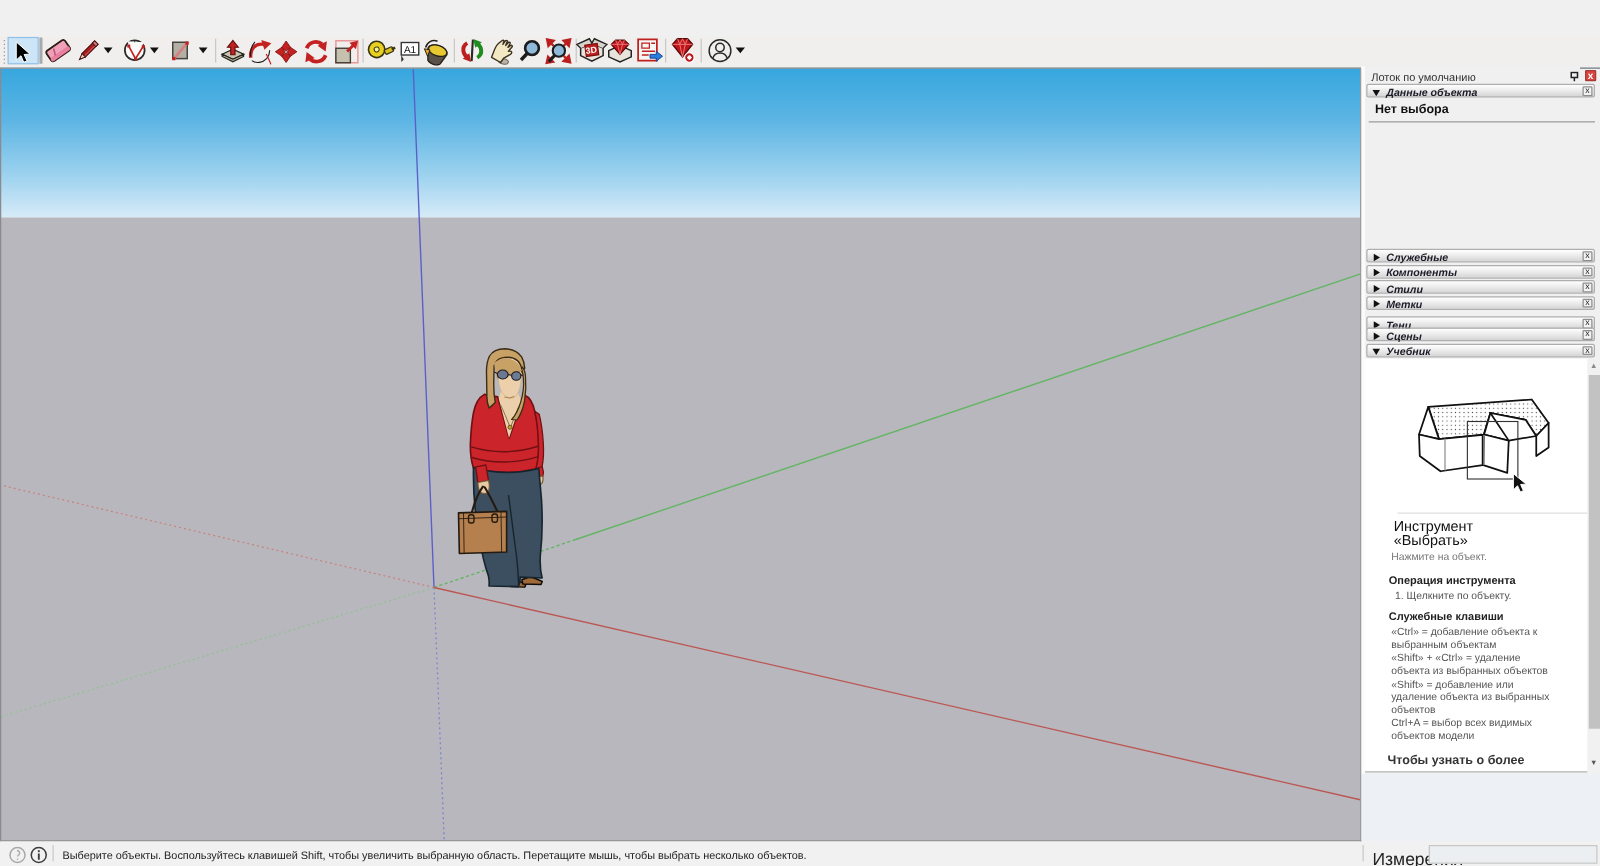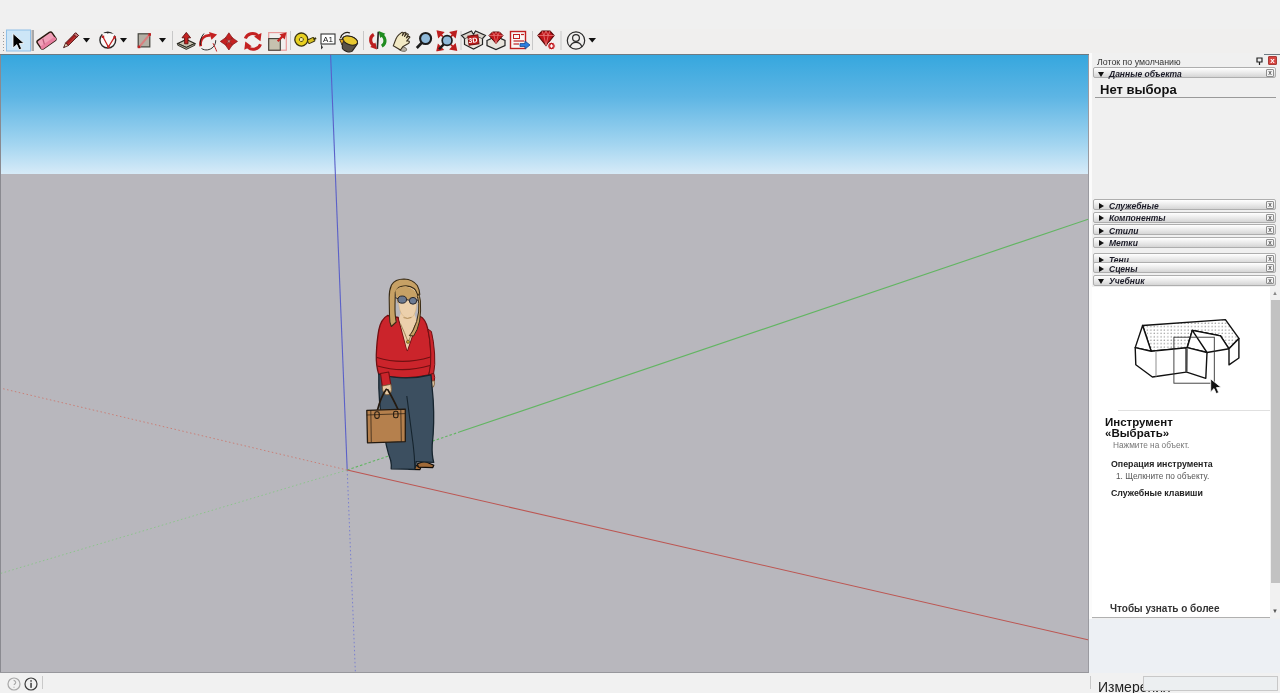--- a/index.html
+++ b/index.html
@@ -241,21 +241,21 @@
     <span class="abs" style="left:8px;top:3.5px;font-size:8.8px;color:#333">Лоток по умолчанию</span>
     <svg class="abs" style="left:166px;top:4px" width="9" height="9" viewBox="0 0 9 9">
         <path d="M2 1 L7 1 L7 5 L2 5 Z M4.5 5 L4.5 8" stroke="#222" stroke-width="1.2" fill="none"></path>
       </svg>
     <div class="abs" style="left:179px;top:2.5px;width:9px;height:9px;background:#d64541;border:1px solid #a83a36;border-radius:1px;color:#fff;font-size:8px;line-height:7px;text-align:center;font-weight:bold">x</div>
     <div class="hdr" style="top:14px">
         <span class="tri-d"></span>
         <span class="lbl">Данные объекта</span>
         <span class="xbtn">x</span>
       </div>
-    <span class="abs" style="left:11px;top:29px;font-weight:bold;font-size:13px;color:#111">Нет выбора</span>
+    <span class="abs" style="left:11px;top:29px;font-weight:bold;font-size:10px;color:#111">Нет выбора</span>
     <div class="abs" style="left:6px;top:43.5px;width:181px;height:1px;background:#9a9a9a"></div>
     <div class="hdr" style="top:146px">
         <span class="tri-r"></span>
         <span class="lbl">Служебные</span>
         <span class="xbtn">x</span>
       </div>
     <div class="hdr" style="top:158.6px">
         <span class="tri-r"></span>
         <span class="lbl">Компоненты</span>
         <span class="xbtn">x</span>
@@ -300,42 +300,44 @@
           <path d="M66.3 18.4 L61.3 35.6 L81 40.5 L94.5 23.9 Z"></path>
           <path d="M61.3 35.6 L81 40.5 L79.8 66.3 L60.7 60.1 Z"></path>
           <path d="M66.3 18.4 L94.5 23.9 L103 36.8 L81 40.5 Z"></path>
           <path d="M103 36.8 L112.9 26.4 L112.9 46 L103 52.8 Z"></path>
         </g>
         <path d="M30 39 L30 64.4 M61.2 36 L61.2 59.9" stroke="#9a9a9a" stroke-width="1.1"></path>
         <rect x="47.9" y="25.2" width="40.4" height="46" fill="none" stroke="#333" stroke-width="0.9"></rect>
         <path d="M84.7 66.9 L84.7 79.9 L88 76.6 L90.3 81.6 L92.7 80.5 L90.5 75.6 L95 75.3 Z" fill="#111" stroke="#fff" stroke-width="0.8"></path>
       </svg>
       <div class="abs" style="left:26px;top:123px;width:152px;border-top:1px solid #e0e0e0"></div>
-      <div class="abs" style="left:13px;top:130px;font-size:11.5px;font-weight:bold;color:#111;line-height:10.5px">Инструмент<br>«Выбрать»</div>
+      <div class="abs" style="left:23px;top:130px;font-size:11.5px;font-weight:normal;color:#111;line-height:10.5px">Инструмент<br>«Выбрать»</div>
       <div class="abs" style="left:21px;top:153px;font-size:8.3px;color:#777">Нажмите на объект.</div>
       <div class="abs" style="left:19px;top:172px;font-size:8.8px;font-weight:bold;color:#222">Операция инструмента</div>
       <div class="abs" style="left:24px;top:183.5px;font-size:8.3px;color:#555">1. Щелкните по объекту.</div>
       <div class="abs" style="left:19px;top:201px;font-size:8.8px;font-weight:bold;color:#222">Служебные клавиши</div>
+      <div class="abs" style="left:21px;top:213px;width:156px;font-size:8.3px;color:#555;line-height:10.4px">«Ctrl» = добавление объекта к<br>выбранным объектам<br>«Shift» + «Ctrl» = удаление<br>объекта из выбранных объектов<br>«Shift» = добавление или<br>удаление объекта из выбранных<br>объектов<br>Ctrl+A = выбор всех видимых<br>объектов модели</div>
       <div class="abs" style="left:18px;top:316px;font-size:10px;font-weight:bold;color:#333">Чтобы узнать о более</div>
     </div>
     <div class="abs" style="left:181px;top:234px;width:10px;height:331px;background:#f1f1f1">
       <div class="abs" style="left:0;top:0;width:10px;height:12px;text-align:center;font-size:6px;color:#888;line-height:12px">▲</div>
       <div class="abs" style="left:0.5px;top:13px;width:9px;height:283px;background:#c2c2c2"></div>
       <div class="abs" style="left:0;top:318px;width:10px;height:12px;text-align:center;font-size:6px;color:#555;line-height:12px">▼</div>
     </div>
     <div class="abs" style="left:0;top:566px;width:191px;height:54px;background:#edf0f4"></div>
   </div>
   <div id="statusbar">
     <svg class="abs" style="left:7px;top:4px" width="14" height="14" viewBox="0 0 14 14">
         <circle cx="7" cy="7" r="6" fill="none" stroke="#a8a8a8" stroke-width="1.2"></circle>
         <path d="M7 3.4 a2.1 2.1 0 0 1 2.1 2.1 c0 1.4 -1.6 1.5 -1.6 2.6 M7.4 9.8 l0 1" stroke="#a8a8a8" stroke-width="1.1" fill="none" transform="translate(-0.4,0)"></path>
       </svg>
     <svg class="abs" style="left:24px;top:4px" width="14" height="14" viewBox="0 0 14 14">
         <circle cx="7" cy="7" r="6" fill="none" stroke="#3c3c3c" stroke-width="1.2"></circle>
         <rect x="6.3" y="3.2" width="1.5" height="1.5" fill="#3c3c3c"></rect>
         <rect x="6.3" y="5.8" width="1.5" height="5" fill="#3c3c3c"></rect>
       </svg>
     <div class="abs" style="left:42px;top:3px;width:1px;height:13px;background:#c9c9c9"></div>
+    <span class="abs" style="left:50px;top:5.5px">Выберите объекты. Воспользуйтесь клавишей Shift, чтобы увеличить выбранную область. Перетащите мышь, чтобы выбрать несколько объектов.</span>
     <div class="abs" style="left:1090px;top:3px;width:1px;height:13px;background:#c9c9c9"></div>
     <span class="abs" style="left:1098px;top:5.5px;font-size:14px">Измерения</span>
     <div class="abs" style="left:1143px;top:3px;width:135px;height:15px;background:#eceff1;border:1px solid #c8c8c8"></div>
   </div>
 </div>
 
 </body></html>

